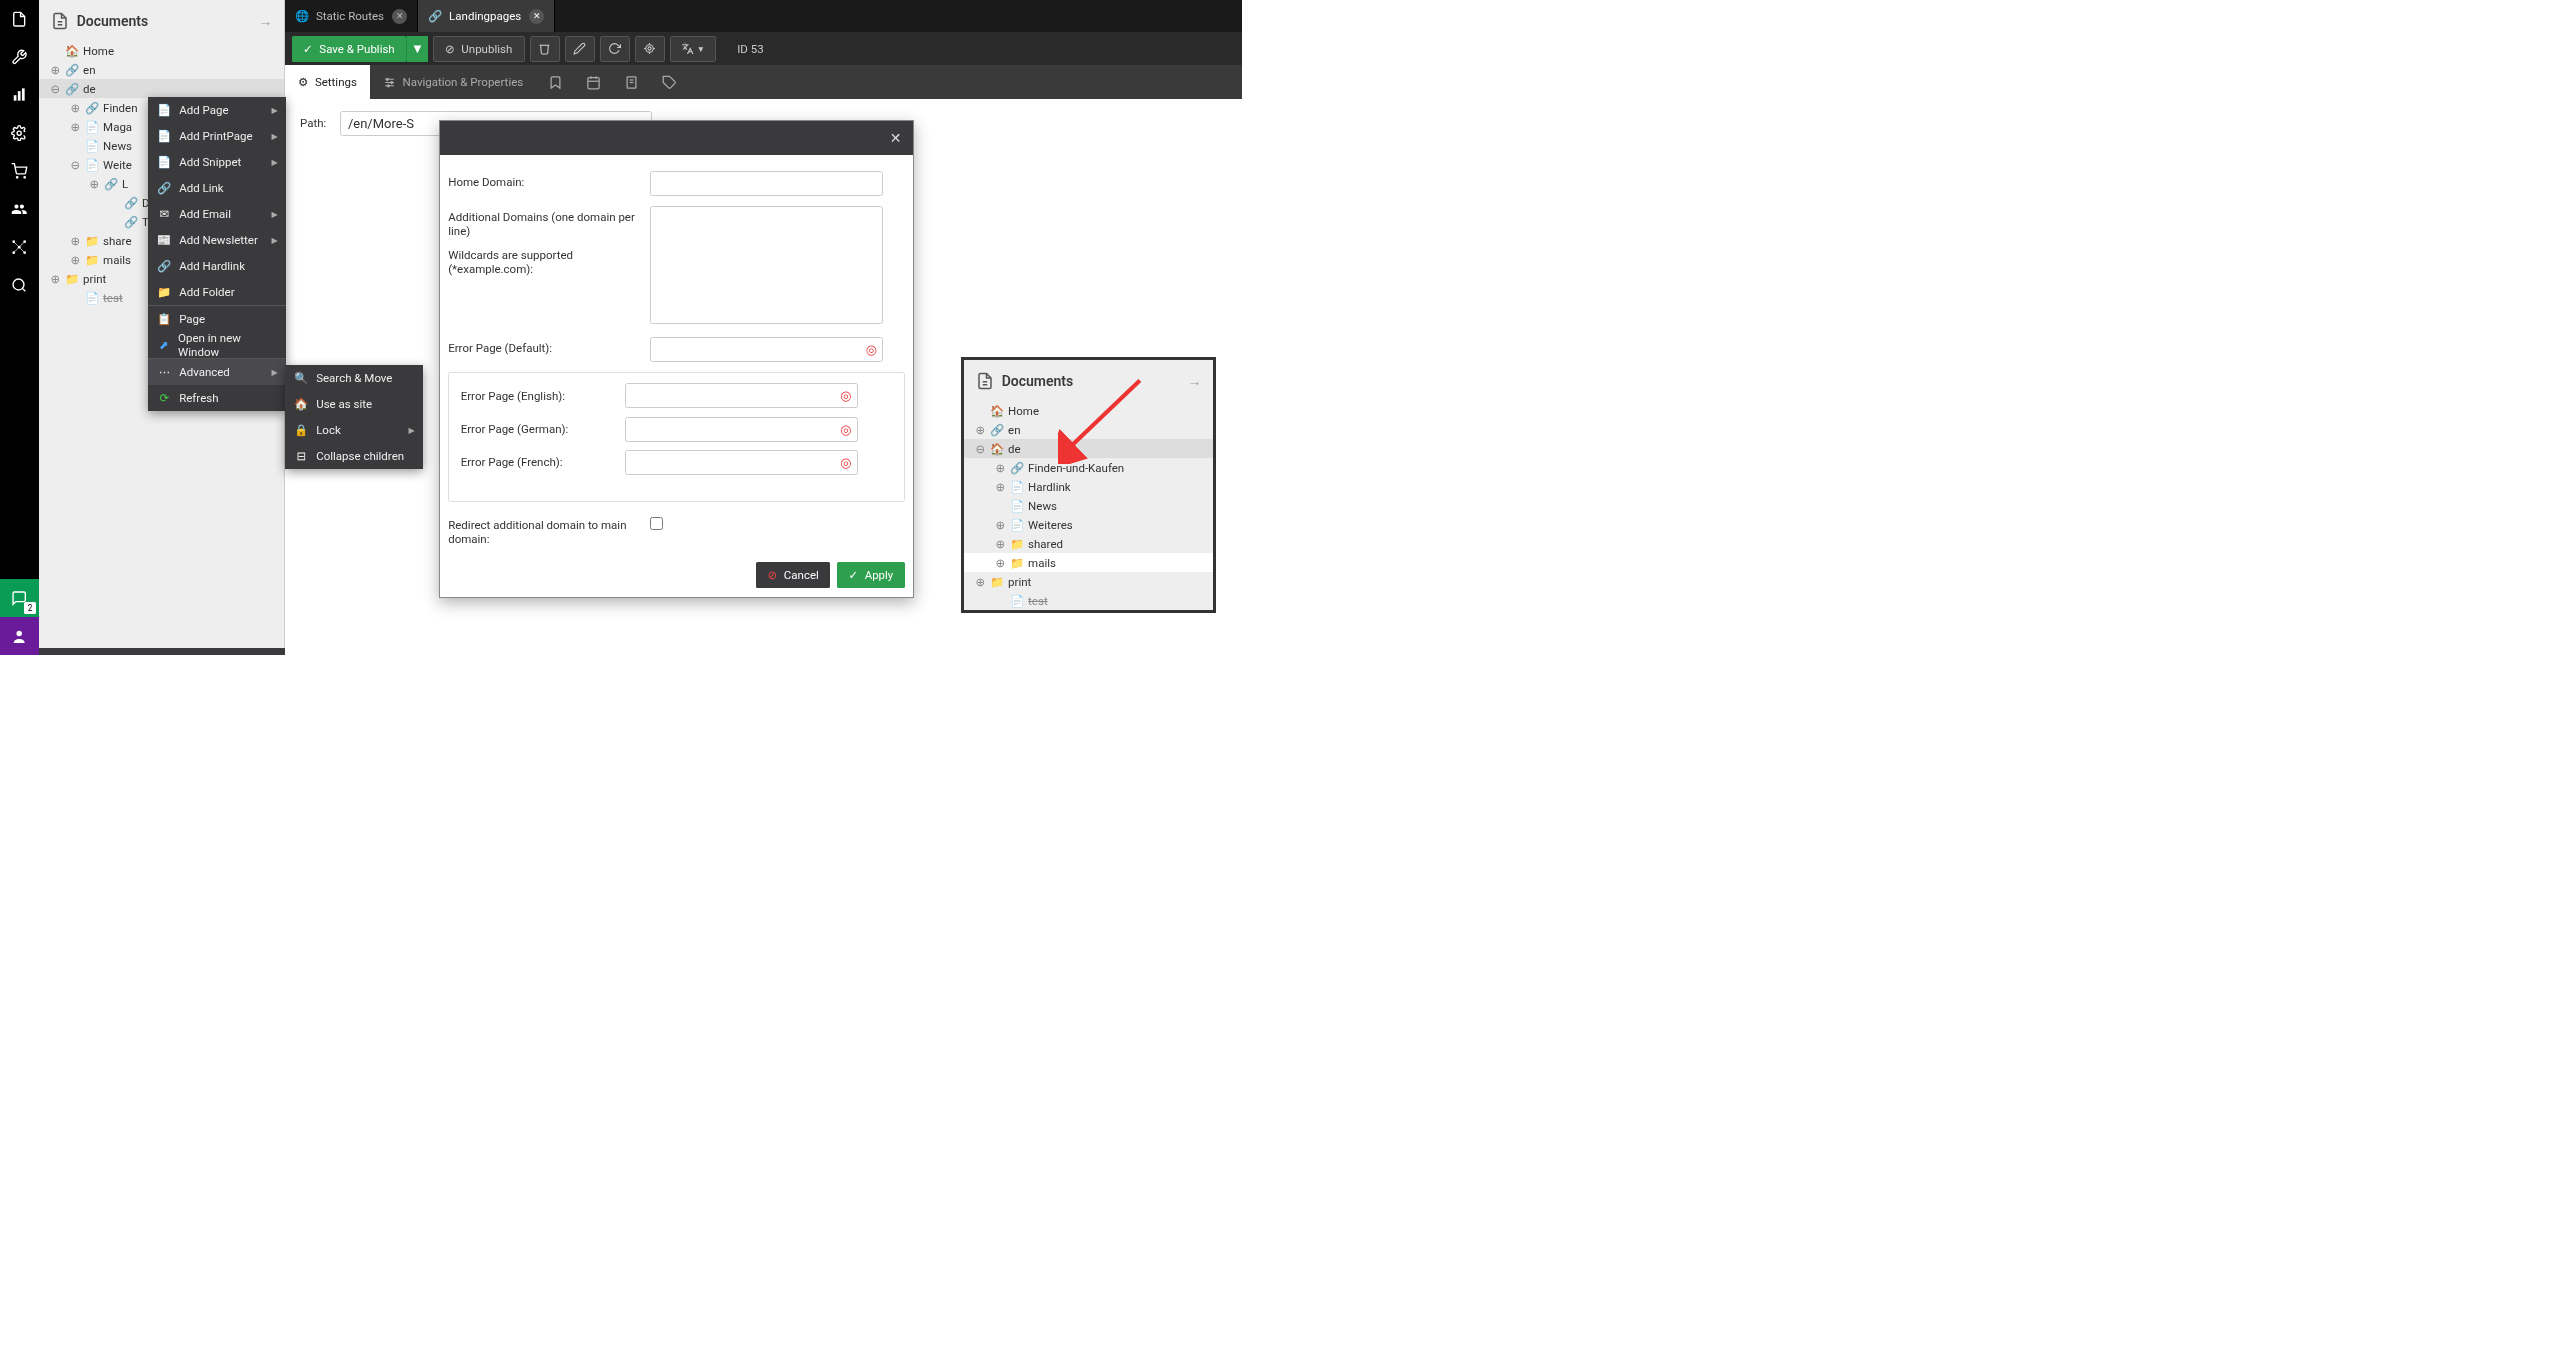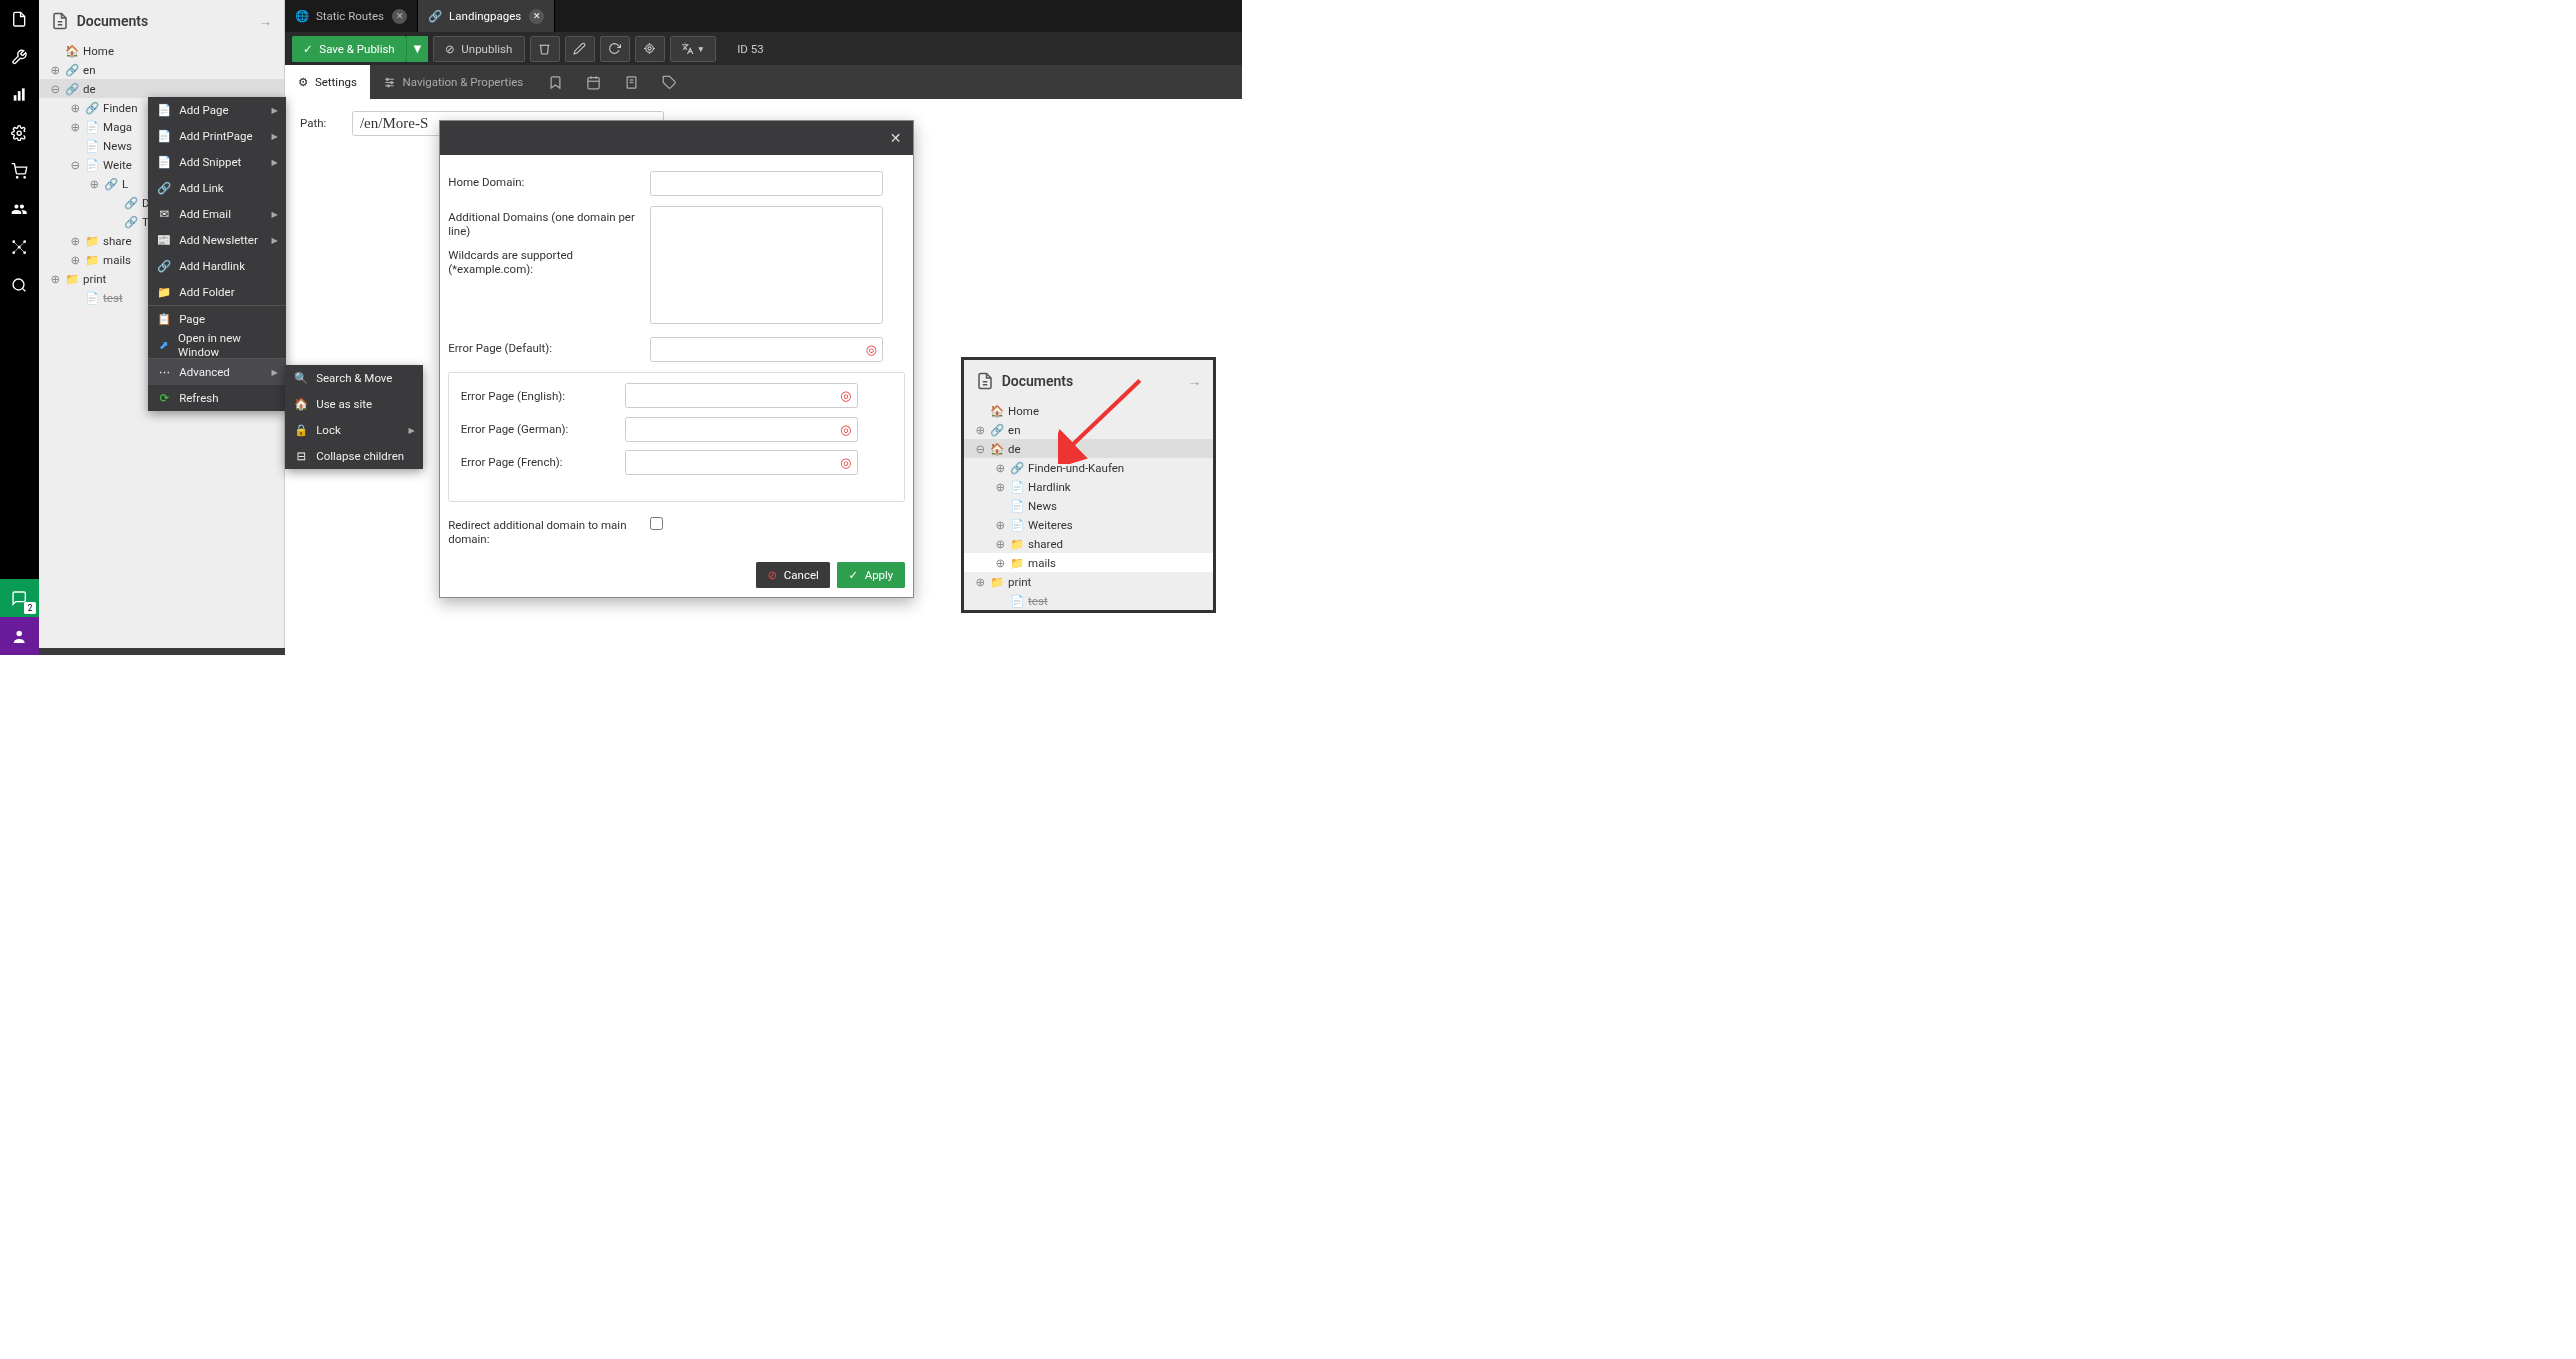--- a/index.html
+++ b/index.html
@@ -45,23 +45,23 @@
 .btn-icon-dark { background: #3a3a3a; color: #ccc; width: 30px; height: 26px; display: flex; align-items: center; justify-content: center; border-radius: 1.6px; cursor: pointer; border: 0.8px solid #555; }
 .toolbar-id { color: #ccc; font-size: 11.5px; margin-left: 16.4px; }
 
 .subtab-bar { height: 34px; background: #3a3a3a; display: flex; align-items: stretch; }
 .subtab { display: flex; align-items: center; padding: 0 13px; color: #aaa; font-size: 11.5px; cursor: pointer; }
 .subtab.active { background: #fff; color: #222; }
 .subtab-icon-only { width: 38px; display: flex; align-items: center; justify-content: center; color: #aaa; cursor: pointer; }
 .subtab .icon { margin-right: 6.6px; }
 
 .content { padding: 11.5px 15px; }
-.path-row { display: flex; align-items: center; gap: 26px; }
+.path-row { display: flex; align-items: center; gap: 14px; }
 .path-label { font-size: 11.5px; color: #333; }
-.path-input { flex: 0 0 312px; height: 25px; border: 0.8px solid #ccc; border-radius: 2.5px; padding: 0 6.6px; font-size: 15px; color: #333; font-family: Liberation Serif, serif; }
+.path-input { flex: 0 0 312px; height: 25px; border: 0.8px solid #ccc; border-radius: 2.5px; padding: 0 6.6px; font-size: 13px; color: #333; }
 
 
 .ctx-menu { position: absolute; background: #3a3a3d; color: #eee; font-size: 11.5px; min-width: 138px; box-shadow: 0 3.3px 10px rgba(0,0,0,0.4); z-index: 50; }
 .ctx-item { display: flex; align-items: center; height: 26px; padding: 0 8.2px; cursor: pointer; position: relative; }
 .ctx-item:hover, .ctx-item.hov { background: #4a4a4e; }
 .ctx-item .icon { width: 16.4px; margin-right: 6.6px; display: flex; align-items: center; justify-content: center; }
 .ctx-arrow { margin-left: auto; font-size: 8.2px; color: #aaa; }
 .ctx-sep { height: 0.8px; background: #555; }
 .dialog { position: absolute; left: 439px; top: 120px; width: 475px; background: #fff; border: 0.8px solid #888; box-shadow: 0 5px 15px rgba(0,0,0,0.3); }
 .dialog-header { height: 34px; background: #3a3a3d; display: flex; align-items: center; justify-content: flex-end; padding: 0 11.5px; }

